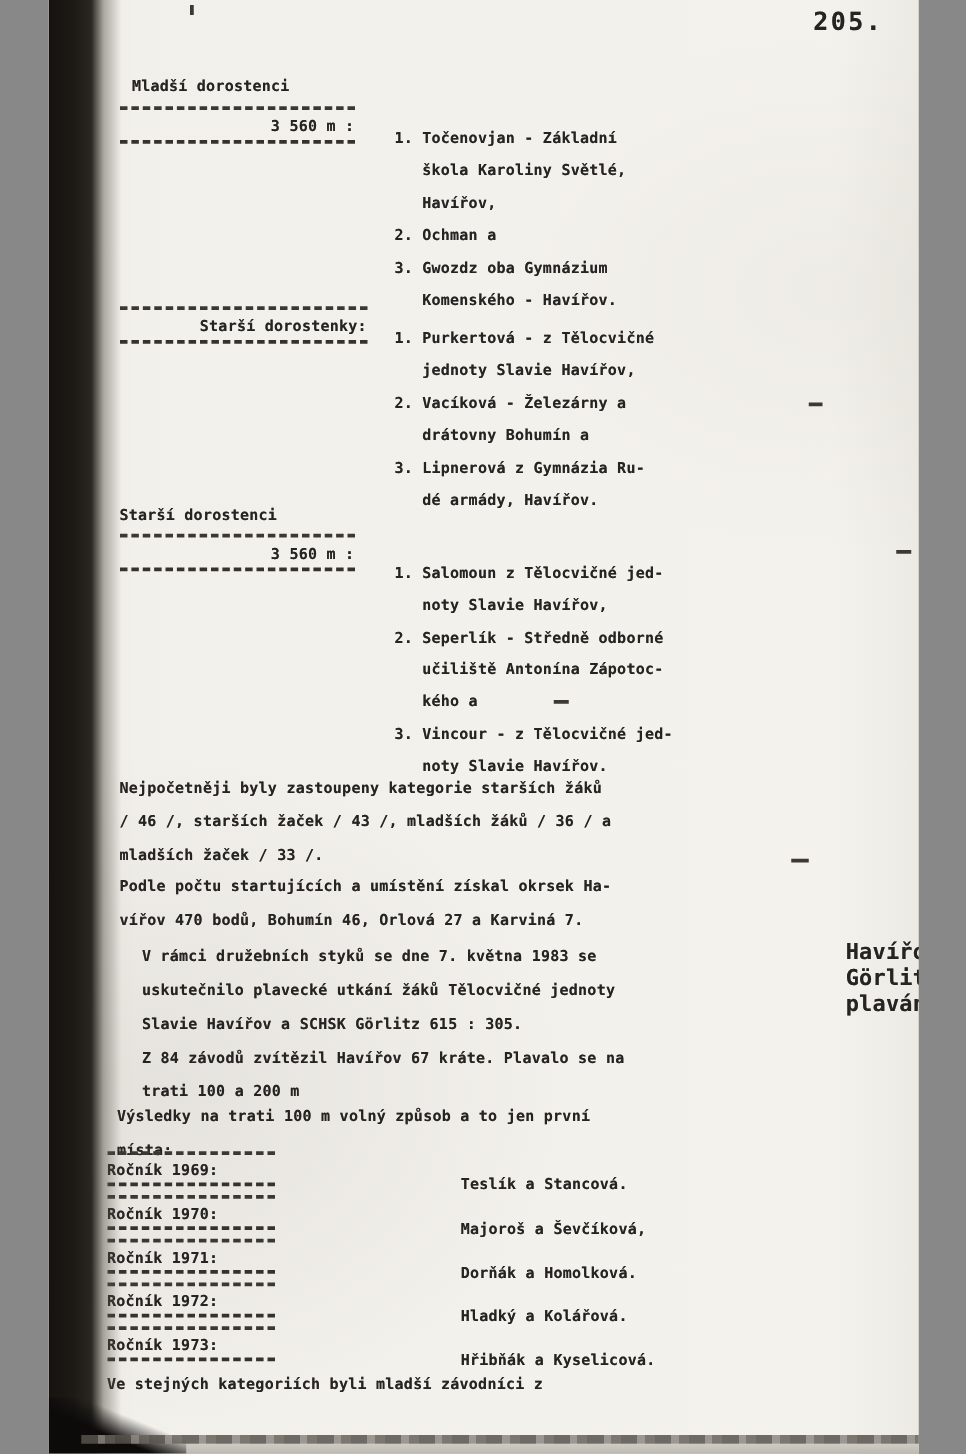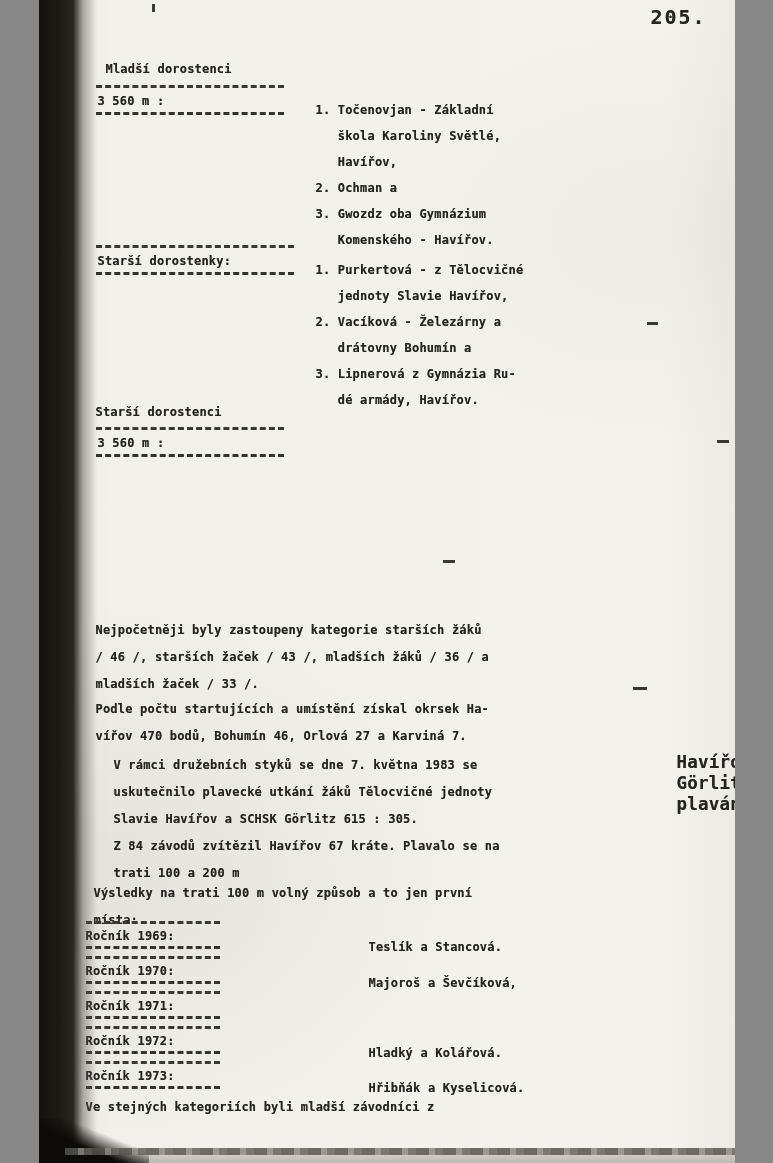--- a/index.html
+++ b/index.html
@@ -22,20 +22,21 @@
     letter-spacing:0.2px;
     color:#262422;
     text-shadow:0 0 .5px rgba(40,38,34,.55);
   }
   .pre{white-space:pre;}
   .dashbox{
     border-top:3px dashed #3b3833;
     border-bottom:3px dashed #35322d;
     padding-top:3px;
     line-height:21px;
+    text-align:right;
   }
   .yearbox{
     border-top:3px dashed #3b3833;
     border-bottom:3px dashed #35322d;
     padding-top:2px;
     line-height:20px;
   }
   
   .left-band{
     position:absolute;left:0;top:0;width:58px;height:1163px;z-index:3;
@@ -101,20 +102,27 @@
   <div class="tw dashbox" style="left:57px;top:245px;width:196px;padding-left:2px;">Starší dorostenky:</div>
   <div class="tw pre" style="left:277px;top:257px;line-height:26px;">1. Purkertová - z Tělocvičné
    jednoty Slavie Havířov,
 2. Vacíková - Železárny a
    drátovny Bohumín a
 3. Lipnerová z Gymnázia Ru-
    dé armády, Havířov.</div>
 
   <div class="tw" style="left:57px;top:405px;">Starší dorostenci</div>
   <div class="tw dashbox" style="left:57px;top:427px;width:186px;padding-left:2px;">3 560 m :</div>
+  <div class="tw pre" style="left:277px;top:446px;line-height:25.8px;">1. Salomoun z Tělocvičné jed-
+   noty Slavie Havířov,
+2. Seperlík - Středně odborné
+   učiliště Antonína Zápotoc-
+   kého a
+3. Vincour - z Tělocvičné jed-
+   noty Slavie Havířov.</div>
 
   <div class="tw pre" style="left:57px;top:617px;line-height:27px;">Nejpočetněji byly zastoupeny kategorie starších žáků
 / 46 /, starších žaček / 43 /, mladších žáků / 36 / a
 mladších žaček / 33 /.</div>
   <div class="tw pre" style="left:57px;top:696px;line-height:27px;">Podle počtu startujících a umístění získal okrsek Ha-
 vířov 470 bodů, Bohumín 46, Orlová 27 a Karviná 7.</div>
   <div class="tw pre" style="left:75px;top:752px;line-height:27px;">V rámci družebních styků se dne 7. května 1983 se
 uskutečnilo plavecké utkání žáků Tělocvičné jednoty
 Slavie Havířov a SCHSK Görlitz 615 : 305.
 Z 84 závodů zvítězil Havířov 67 kráte. Plavalo se na
@@ -125,20 +133,21 @@
   <div class="tw pre" style="left:55px;top:880px;line-height:27px;">Výsledky na trati 100 m volný způsob a to jen první
 místa:</div>
 
   <div class="tw yearbox" style="left:47px;top:921px;width:134px;">Ročník 1969:</div>
   <div class="tw" style="left:330px;top:940px;">Teslík a Stancová.</div>
 
   <div class="tw yearbox" style="left:47px;top:956px;width:134px;">Ročník 1970:</div>
   <div class="tw" style="left:330px;top:976px;">Majoroš a Ševčíková,</div>
 
   <div class="tw yearbox" style="left:47px;top:991px;width:134px;">Ročník 1971:</div>
+  <div class="tw" style="left:330px;top:1011px;">Dorňák a Homolková.</div>
 
   <div class="tw yearbox" style="left:47px;top:1026px;width:134px;">Ročník 1972:</div>
   <div class="tw" style="left:330px;top:1046px;">Hladký a Kolářová.</div>
 
   <div class="tw yearbox" style="left:47px;top:1061px;width:134px;">Ročník 1973:</div>
   <div class="tw" style="left:330px;top:1081px;">Hřibňák a Kyselicová.</div>
 
   <div class="tw" style="left:47px;top:1100px;">Ve stejných kategoriích byli mladší závodníci z</div>
 
 </div>

